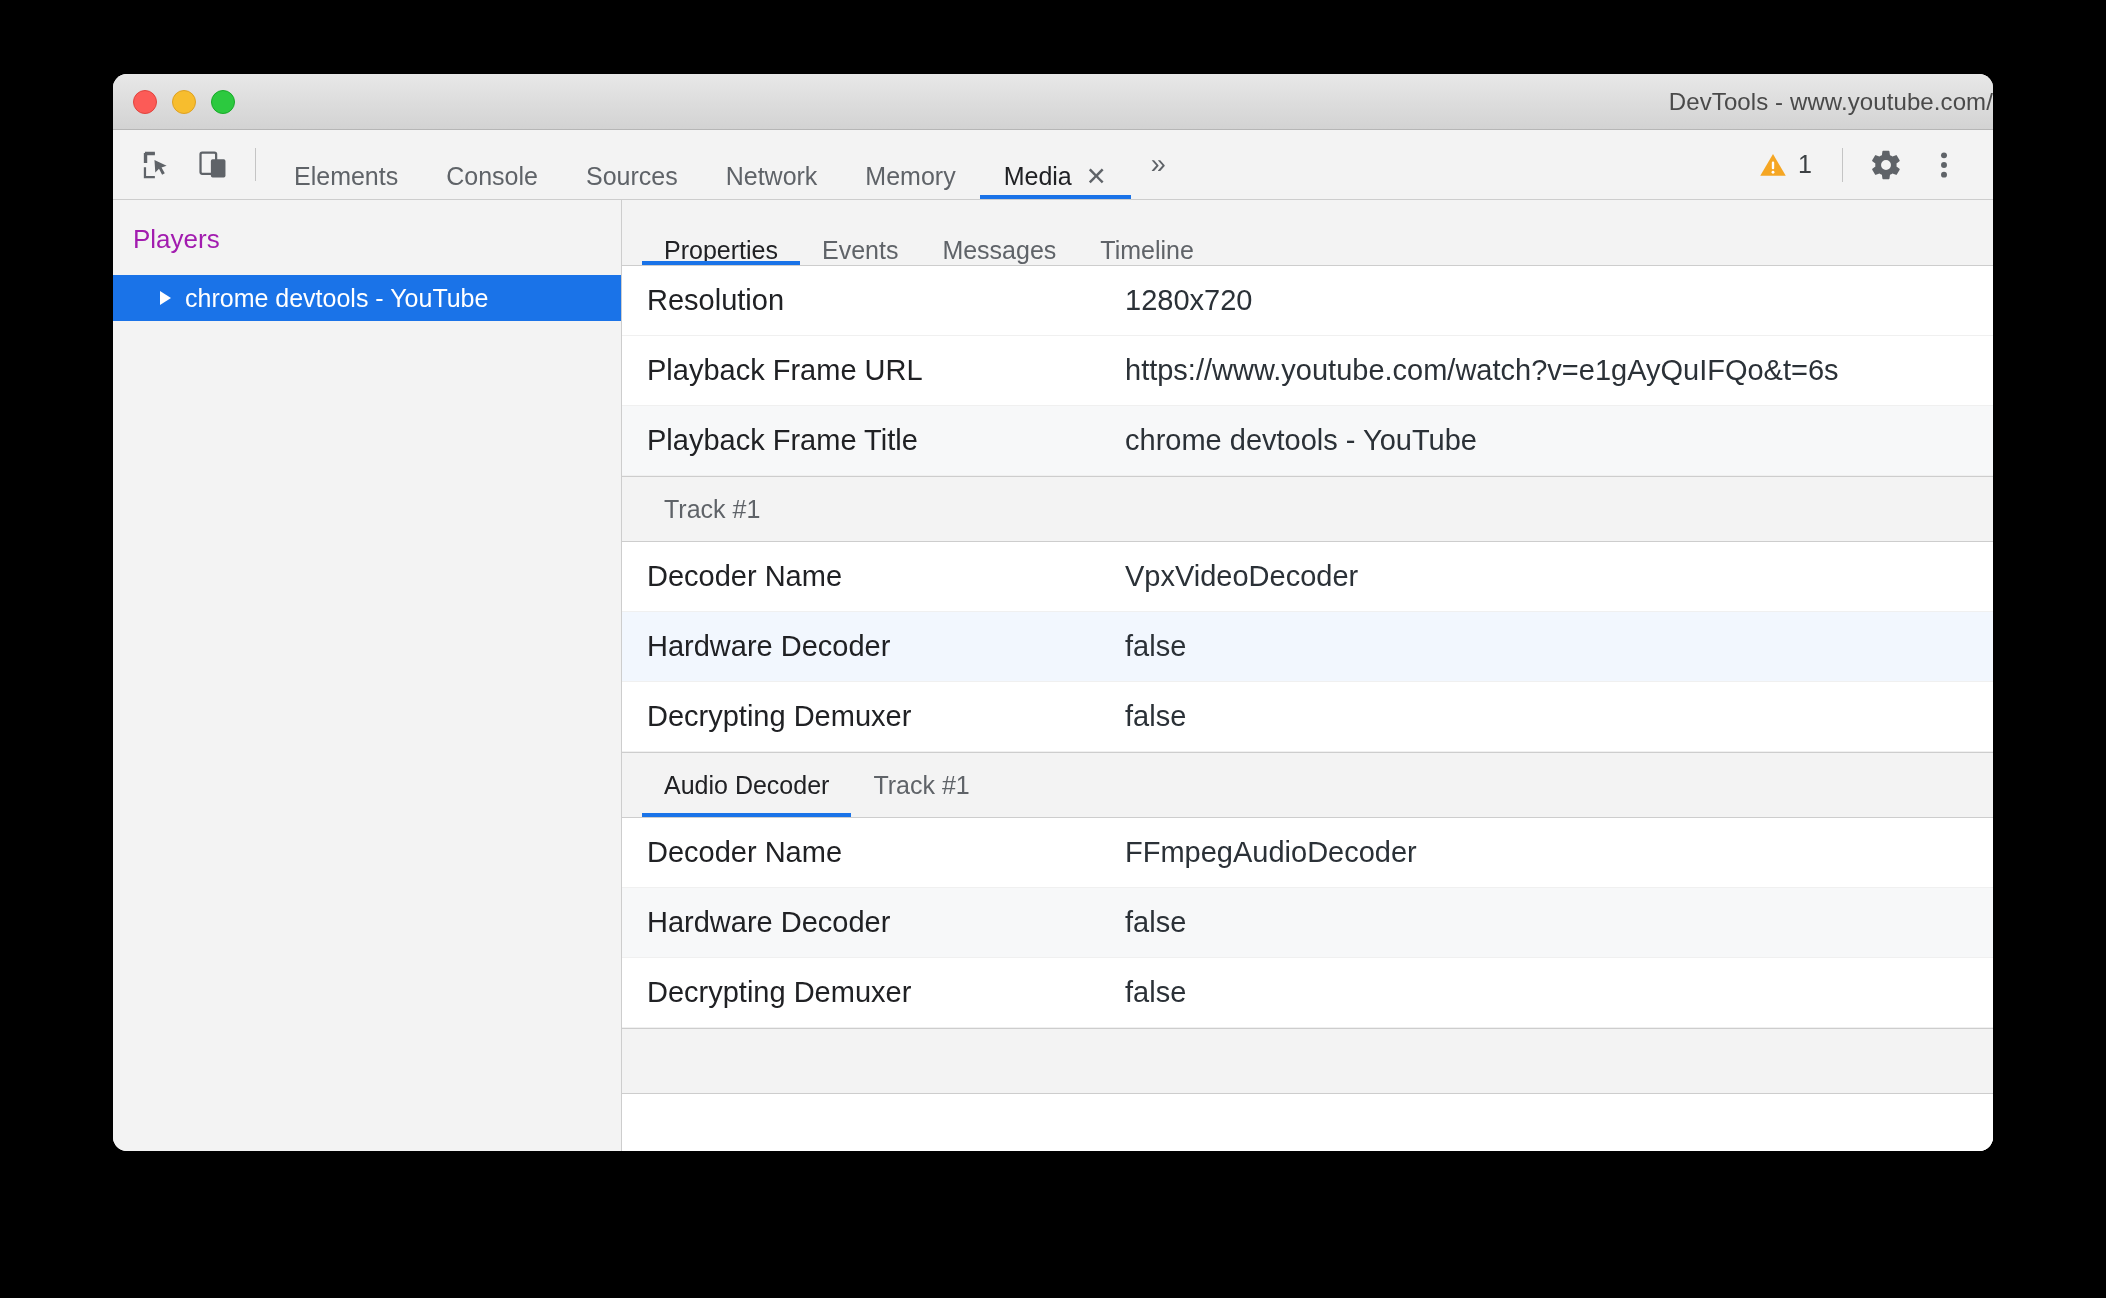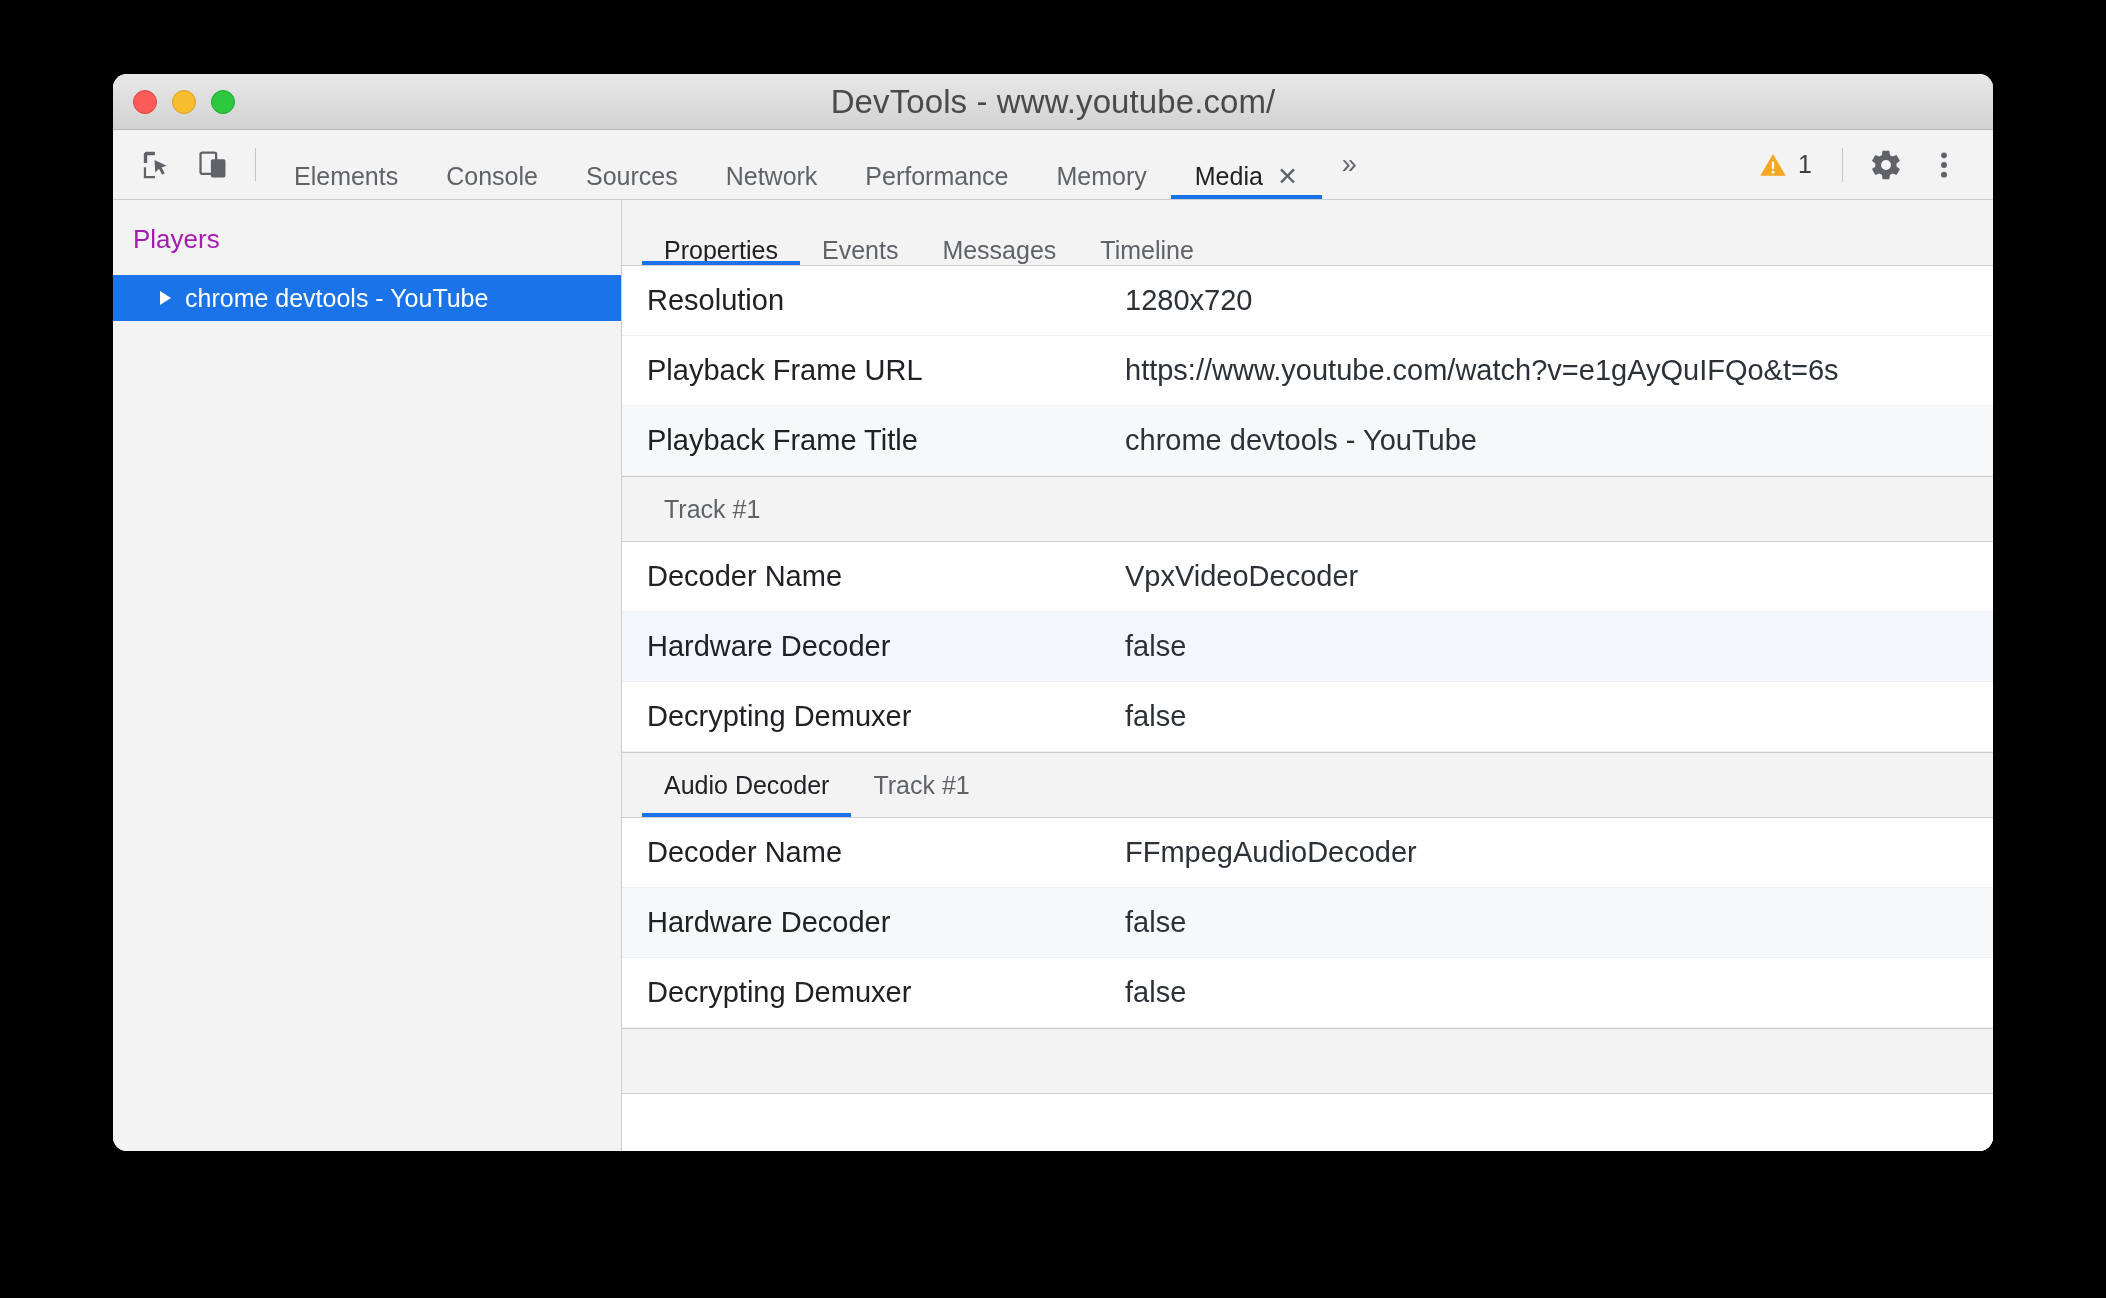--- a/index.html
+++ b/index.html
@@ -56,22 +56,22 @@
     width: 24px; height: 24px;
     border-radius: 50%;
     display: block;
   }
   .light.red    { background: #fc5b57; border: 1px solid #e0443e; }
   .light.yellow { background: #f7bd2e; border: 1px solid #dea123; }
   .light.green  { background: #2cc93f; border: 1px solid #18ab29; }
 
   .window-title {
     width: 100%;
-    text-align: center;
-    font-size: 33px;
+    text-align: right;
+    font-size: 24px;
     color: #4a4a4a;
     letter-spacing: 0.1px;
     user-select: none;
   }
 
   
   .devtools-toolbar {
     height: 70px;
     flex: 0 0 70px;
     background: #f3f3f3;
@@ -329,23 +329,20 @@
         <div class="panel-tab">
           <span>Console</span>
         </div>
         <div class="panel-tab">
           <span>Sources</span>
         </div>
         <div class="panel-tab">
           <span>Network</span>
         </div>
         <div class="panel-tab">
-          <span>Performance</span>
-        </div>
-        <div class="panel-tab">
           <span>Memory</span>
         </div>
         <div class="panel-tab active">
           <span>Media</span>
           <span class="tab-close">✕</span>
         </div>
         <div class="tab-more">
           <span>»</span>
         </div>
       </div>

